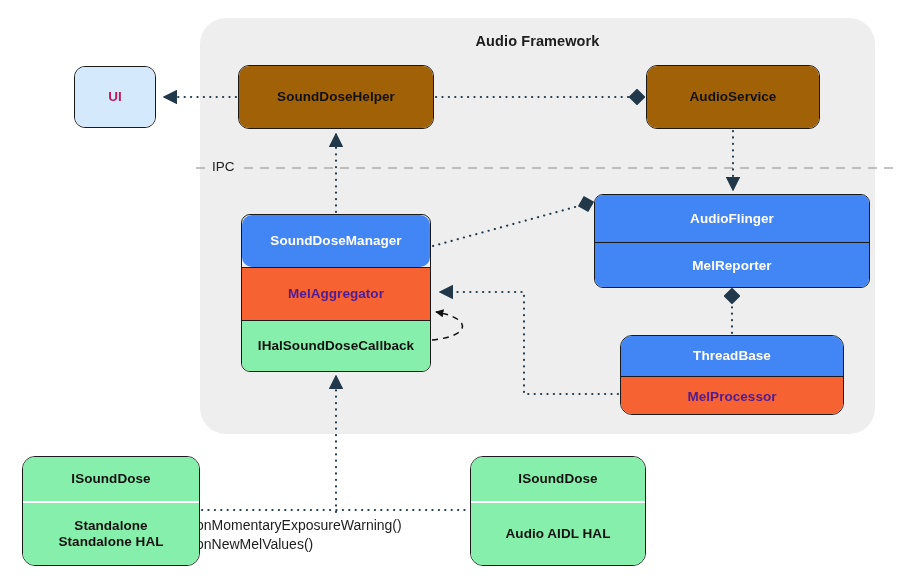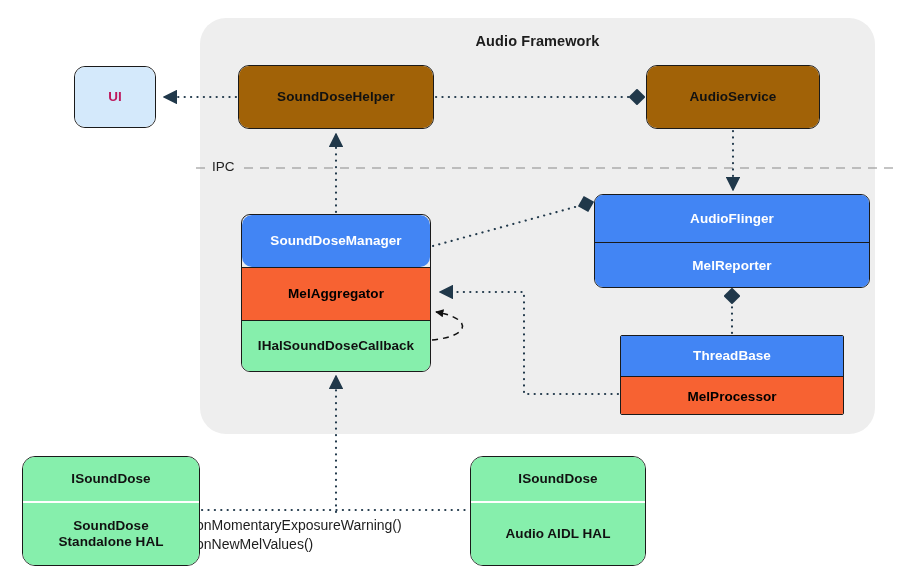--- a/index.html
+++ b/index.html
@@ -80,32 +80,32 @@
     font-weight: bold;
     line-height: 1.15;
     letter-spacing: .05px;
     box-sizing: border-box;
     padding: 2px 4px;
   }
   .seg.sep-dark { border-top: 1.4px solid #1a1a1a; }
   .seg.sep-white { border-top: 2px solid #ffffff; }
 
   .c-blue   { background: #4285f4; color: #ffffff; }
-  .c-orange { background: #f76232; color: #000000; }
+  .c-orange { background: #f76232; color: #4c1d95; }
   .c-green  { background: #86efac; color: #111111; }
   .c-yellow { background: #a16207; color: #111111; }
   .c-lblue  { background: #d4e9fb; color: #be185d; }
 
   
   #node-ui              { left: 74px;  top: 66px;  width: 82px;  height: 62px; }
   #node-sounddosehelper { left: 238px; top: 65px;  width: 196px; height: 64px; }
   #node-audioservice    { left: 646px; top: 65px;  width: 174px; height: 64px; }
   #node-sounddosemanager{ left: 241px; top: 214px; width: 190px; height: 158px; border-radius: 9px; }
   #node-audioflinger    { left: 594px; top: 194px; width: 276px; height: 94px; border-radius: 9px; }
-  #node-threadbase      { left: 620px; top: 335px; width: 224px; height: 80px; border-radius: 2px; }
+  #node-threadbase      { left: 620px; top: 335px; width: 224px; height: 80px; border-radius: 12px; }
   #node-standalone-hal  { left: 22px;  top: 456px; width: 178px; height: 110px; border-radius: 13px; }
   #node-aidl-hal        { left: 470px; top: 456px; width: 176px; height: 110px; border-radius: 13px; }
 
   #node-sounddosemanager .seg { flex: 0 0 auto; }
   #node-sounddosemanager .seg-a { height: 52px; border-radius: 10px; }
   #node-sounddosemanager .seg-b { height: 53px; }
   #node-sounddosemanager .seg-c { height: 51px; }
   #node-audioflinger .seg { height: 47px; flex: 0 0 auto; }
   #node-threadbase .seg   { height: 40px; flex: 0 0 auto; }
   #node-standalone-hal .seg-a, #node-aidl-hal .seg-a { flex: 0 0 44px; }
@@ -193,21 +193,21 @@
 
   <div class="node" id="node-threadbase">
     <div class="seg c-blue">ThreadBase</div>
     <div class="seg c-orange sep-dark">MelProcessor</div>
   </div>
 
   <div class="node" id="node-standalone-hal">
     <div class="seg seg-a c-green">ISoundDose</div>
     <div class="seg c-green sep-white">
       <span>
-        <span>SoundDose</span><br>
+        <span>Standalone</span><br>
         <span>Standalone HAL</span>
       </span>
     </div>
   </div>
 
   <div class="node" id="node-aidl-hal">
     <div class="seg seg-a c-green">ISoundDose</div>
     <div class="seg c-green sep-white">Audio AIDL HAL</div>
   </div>
 

